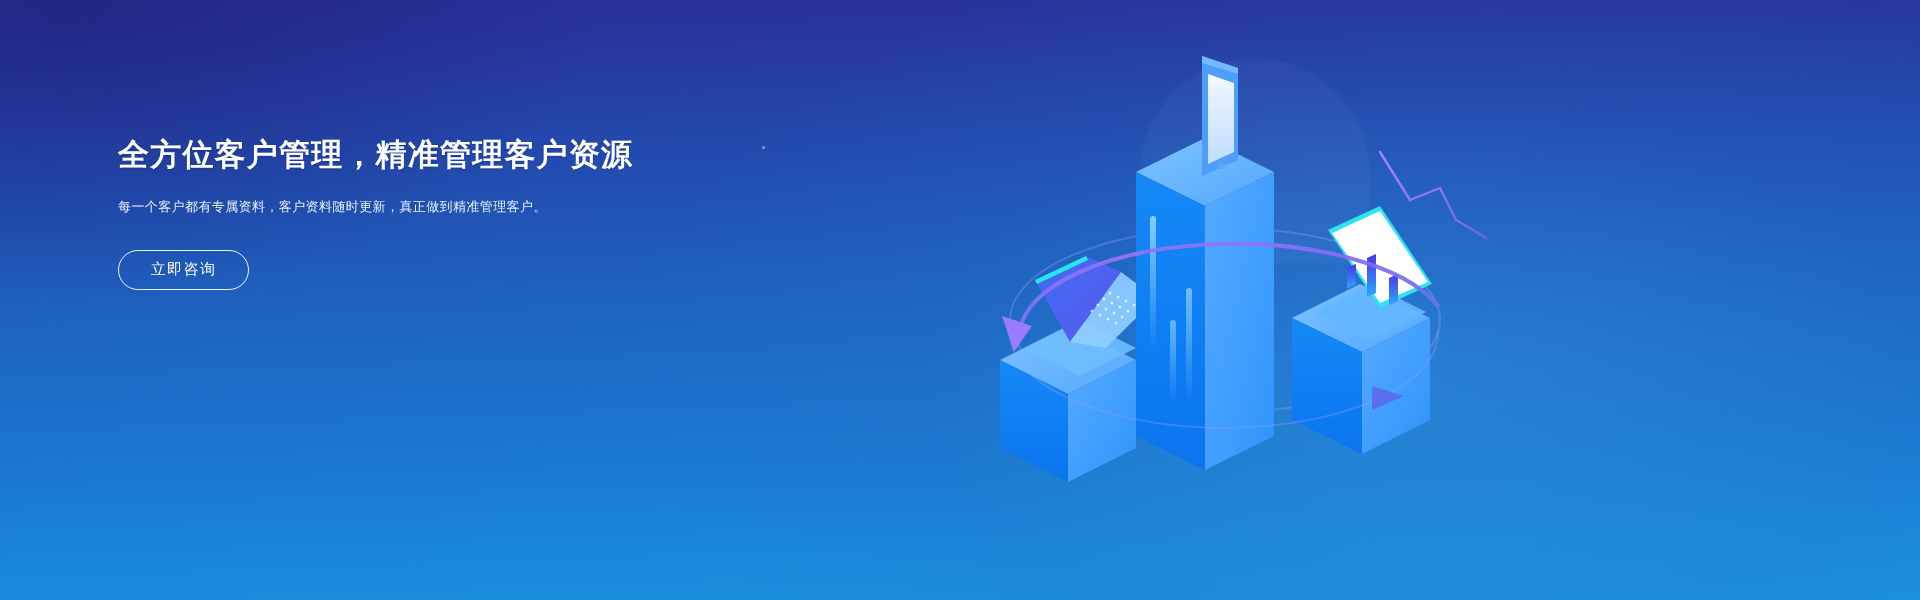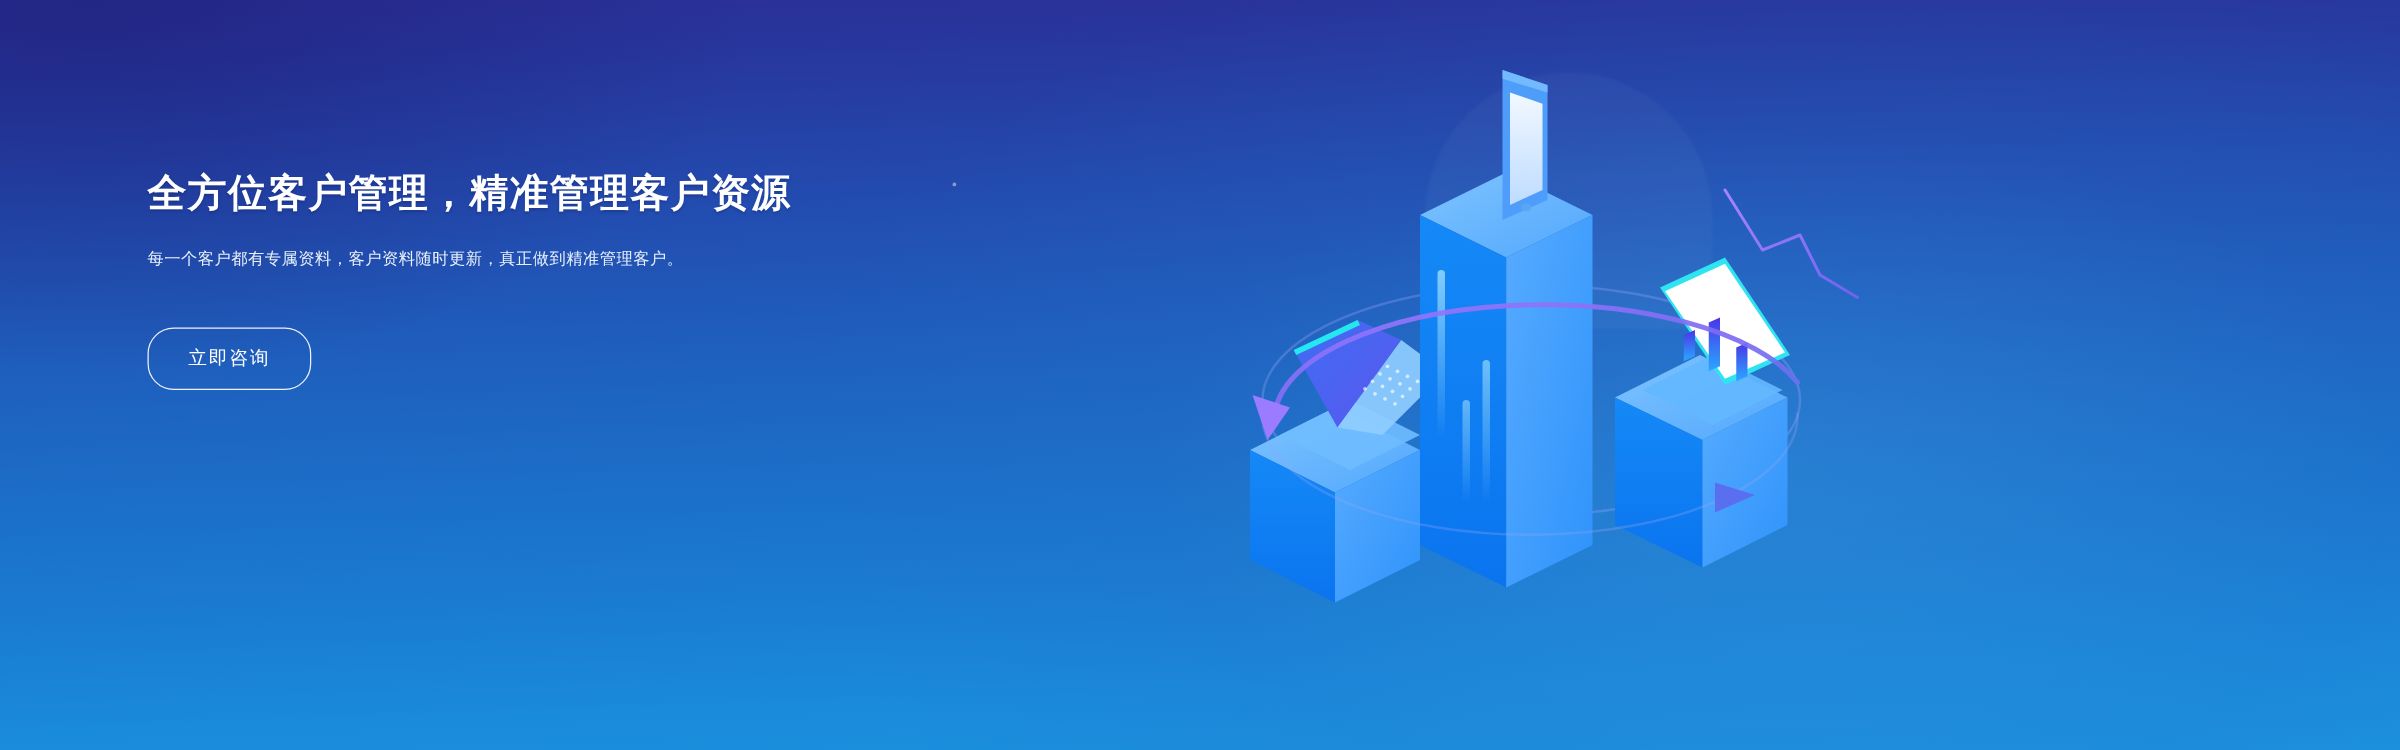--- a/index.html
+++ b/index.html
@@ -75,22 +75,22 @@
     font-size:13px;
     color:#e8f1fb;
     line-height:1.62;
     letter-spacing:.4px;
     max-width:482px;
   }
   .cta{
     display:inline-flex;
     align-items:center;
     justify-content:center;
-    margin-top:45px;
-    width:131px; height:50px;
+    margin-top:33px;
+    width:131px; height:40px;
     border:1px solid rgba(255,255,255,.92);
     border-radius:21px;
     background:transparent;
     color:#ffffff;
     font-size:15px;
     letter-spacing:1.4px;
     cursor:pointer;
     font-family:inherit;
   }
 

